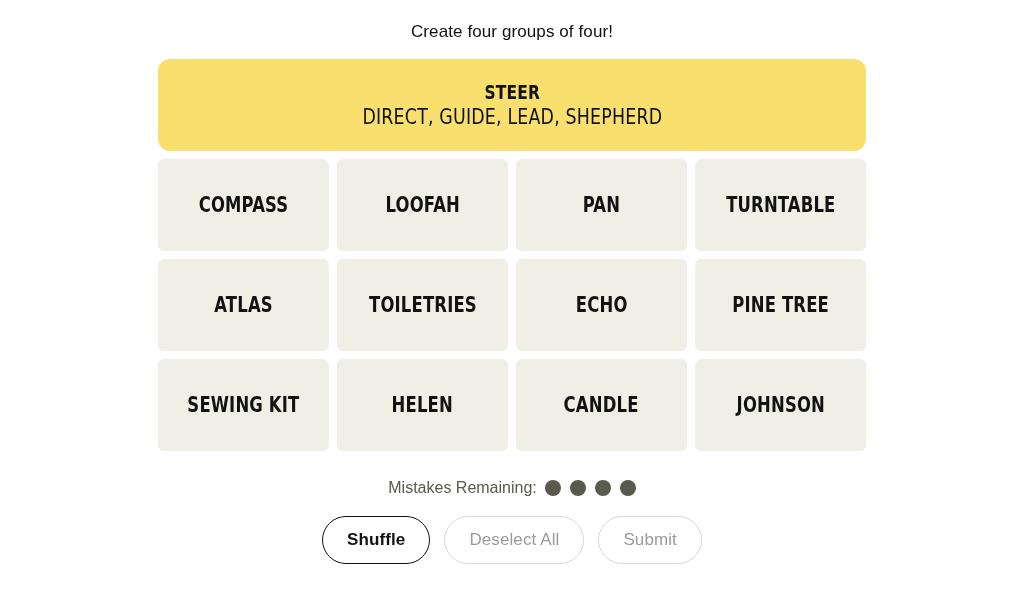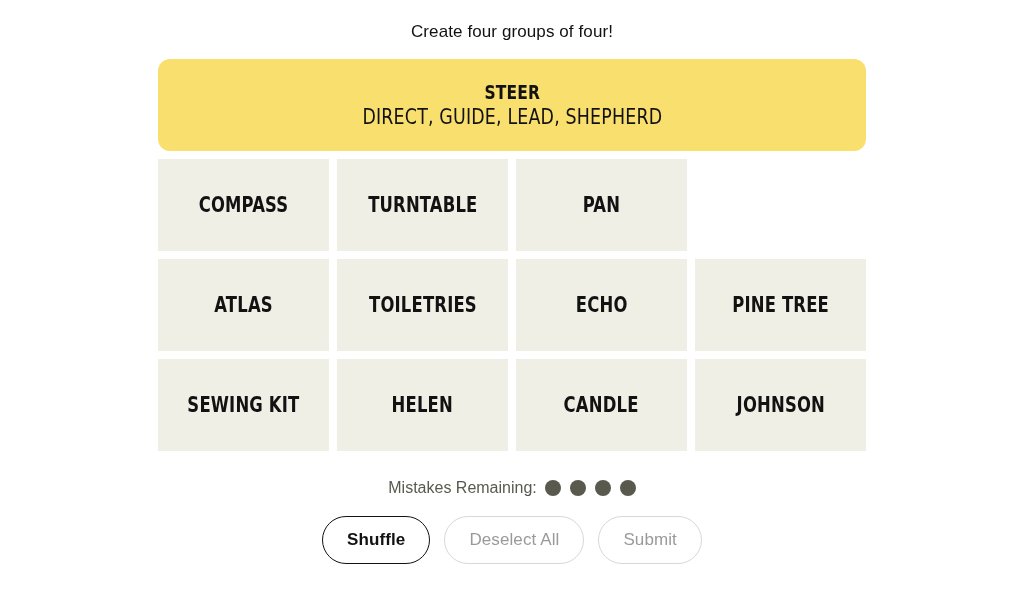--- a/index.html
+++ b/index.html
@@ -77,21 +77,21 @@
 
   
   .tile-row {
     display: grid;
     grid-template-columns: repeat(4, 1fr);
     gap: 8px;
   }
   .tile {
     height: 92px;
     background: #efefe6;
-    border-radius: 0;
+    border-radius: 6px;
     display: flex;
     align-items: center;
     justify-content: center;
     cursor: pointer;
     user-select: none;
     overflow: hidden;
   }
   .tile-label {
     font-family: "Liberation Sans Narrow", "DejaVu Sans Condensed", "Liberation Sans", sans-serif;
     font-weight: 700;
@@ -176,24 +176,27 @@
     <div class="solved-group" style="background: rgb(249, 223, 109);">
       <div class="solved-title">STEER</div>
       <div class="solved-members">DIRECT, GUIDE, LEAD, SHEPHERD</div>
     </div>
 
     <div class="tile-row">
       <div class="tile">
         <span class="tile-label">COMPASS</span>
       </div>
       <div class="tile">
+        <span class="tile-label">LOOFAH</span>
+      </div>
+      <div class="tile">
+        <span class="tile-label">PAN</span>
+      </div>
+      <div class="tile">
         <span class="tile-label">TURNTABLE</span>
-      </div>
-      <div class="tile">
-        <span class="tile-label">PAN</span>
       </div>
     </div>
 
     <div class="tile-row">
       <div class="tile">
         <span class="tile-label">ATLAS</span>
       </div>
       <div class="tile">
         <span class="tile-label">TOILETRIES</span>
       </div>

